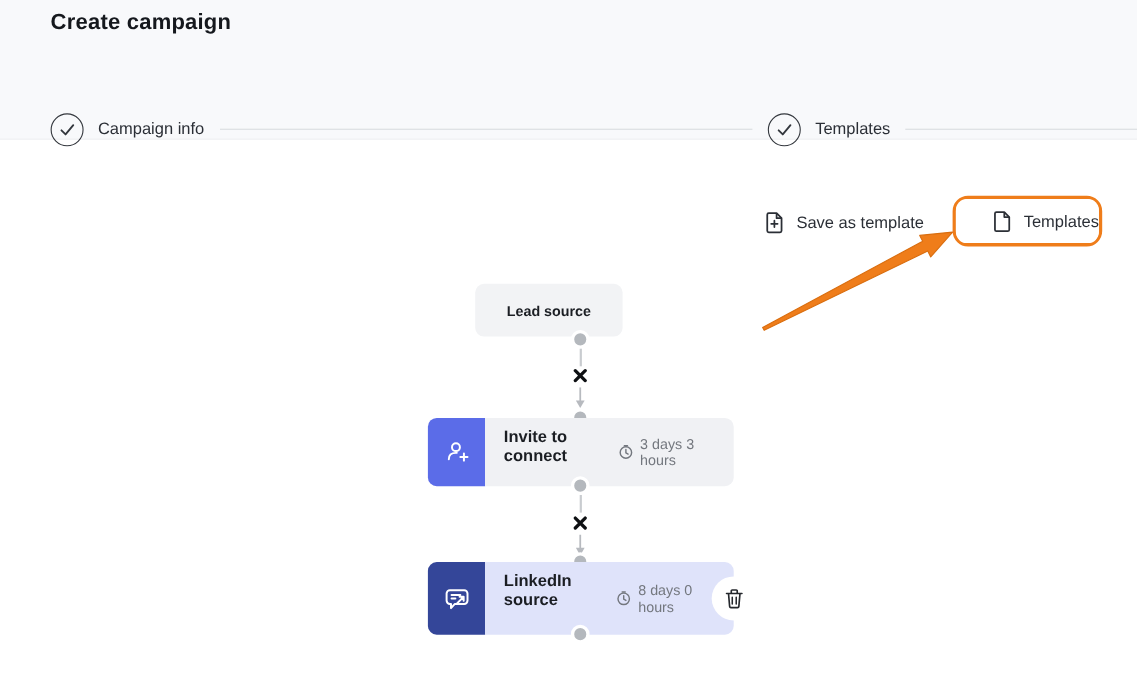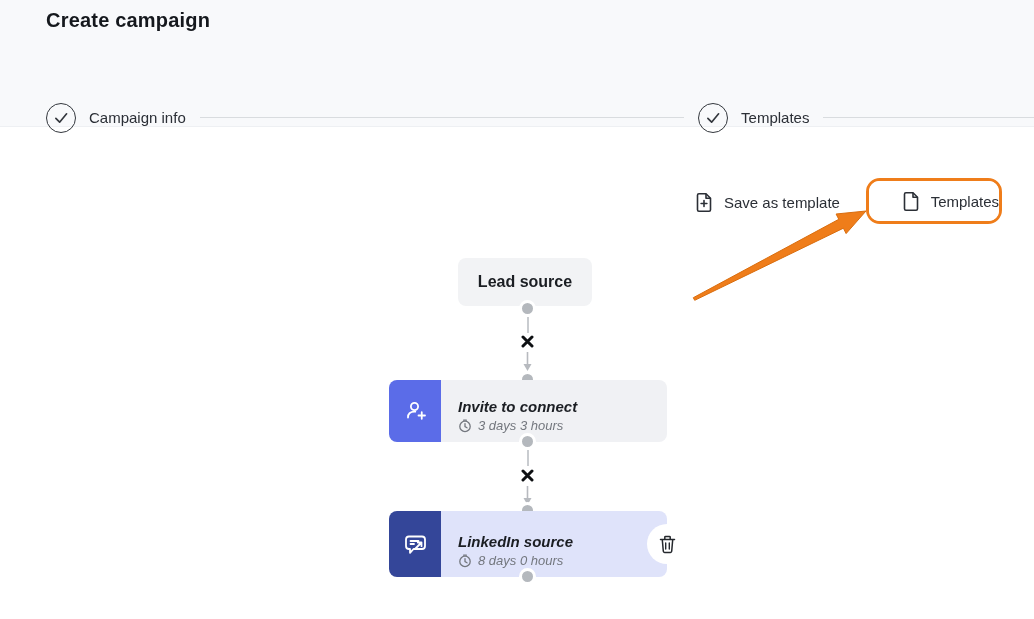--- a/index.html
+++ b/index.html
@@ -42,43 +42,43 @@
     border:3px solid #ef7d1a; border-radius:14px;
   }
   .templates-btn {
     width:100%; height:100%; display:flex; align-items:center; justify-content:flex-end;
     gap:11px; cursor:pointer; font-size:15px; color:#2b2f36; background:#ffffff;
     border-radius:10px;
   }
   .annotation-arrow { position:absolute; left:0; top:0; pointer-events:none; }
   
   .lead-node {
-    position:absolute; left:458px; top:258px; width:134px; height:48px;
+    position:absolute; left:432px; top:258px; width:134px; height:48px;
     background:#f2f3f5; border-radius:8px;
     display:flex; align-items:center; justify-content:center;
-    font-size:16px; font-weight:700; color:#1b1e23; cursor:pointer;
+    font-size:13px; font-weight:700; color:#1b1e23; cursor:pointer;
   }
   .node-dot {
     position:absolute; left:519px; width:17px; height:17px;
     background:#b4b8bd; border:3px solid #ffffff; border-radius:50%;
   }
   .conn-line { position:absolute; left:527px; width:2px; background:#c9ccd0; }
   .conn-x { position:absolute; left:521px; cursor:pointer; }
   .conn-arrow { position:absolute; left:520px; }
   .step-node {
     position:absolute; left:389px; width:278px; border-radius:8px;
     display:flex; cursor:pointer;
   }
   .node-icon {
     width:52px; flex:none; border-radius:8px 0 0 8px;
     display:flex; align-items:center; justify-content:center;
   }
   .node-body {
     flex:1; border-radius:0 8px 8px 0; padding:9px 16px 9px 17px;
-    display:flex; flex-direction:column; justify-content:flex-end; gap:3px;font-style:italic;
+    display:flex; flex-direction:row; justify-content:space-between; gap:3px;
   }
   .node-title { font-size:15px; font-weight:700; color:#1b1e23; }
   .node-sub { display:flex; align-items:center; gap:6px; font-size:13px; color:#73777e; }
   .trash-wrap {
     position:absolute; left:647px; top:524px; width:40px; height:40px;
     background:#ffffff; border-radius:50%;
     display:flex; align-items:center; justify-content:center; cursor:pointer;
   }
   svg { display:block; }
 </style>

